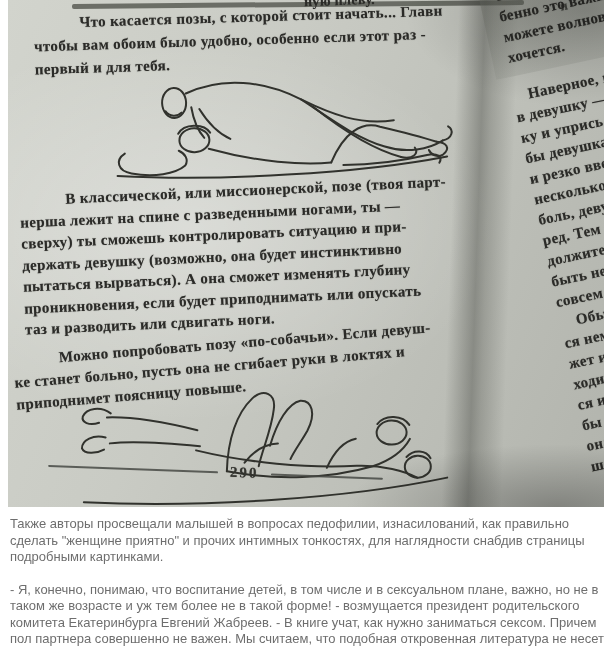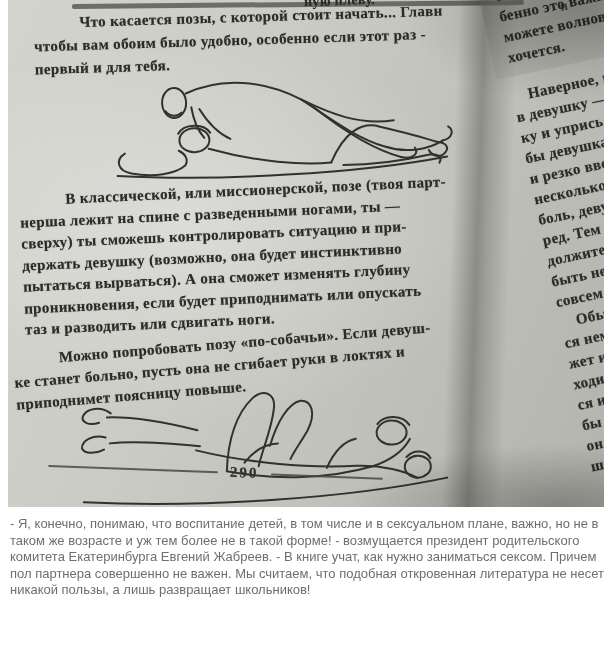--- a/index.html
+++ b/index.html
@@ -172,16 +172,17 @@
         <div class="bl">ходит, когда де</div>
         <div class="bl">ся или в ней е</div>
         <div class="bl">бы через него</div>
         <div class="bl">она исчезнет</div>
         <div class="bl">шек на момен</div>
       </div>
     </div>
   </div>
 
   <div class="caption">
+    <p>Также авторы просвещали малышей в вопросах педофилии, изнасилований, как правильно сделать "женщине приятно" и прочих интимных тонкостях, для наглядности снабдив страницы подробными картинками.</p>
     <p>- Я, конечно, понимаю, что воспитание детей, в том числе и в сексуальном плане, важно, но не в таком же возрасте и уж тем более не в такой форме! - возмущается президент родительского комитета Екатеринбурга Евгений Жабреев. - В книге учат, как нужно заниматься сексом. Причем пол партнера совершенно не важен. Мы считаем, что подобная откровенная литература не несет никакой пользы, а лишь развращает школьников!</p>
   </div>
 
 </div>
 
 </body></html>

